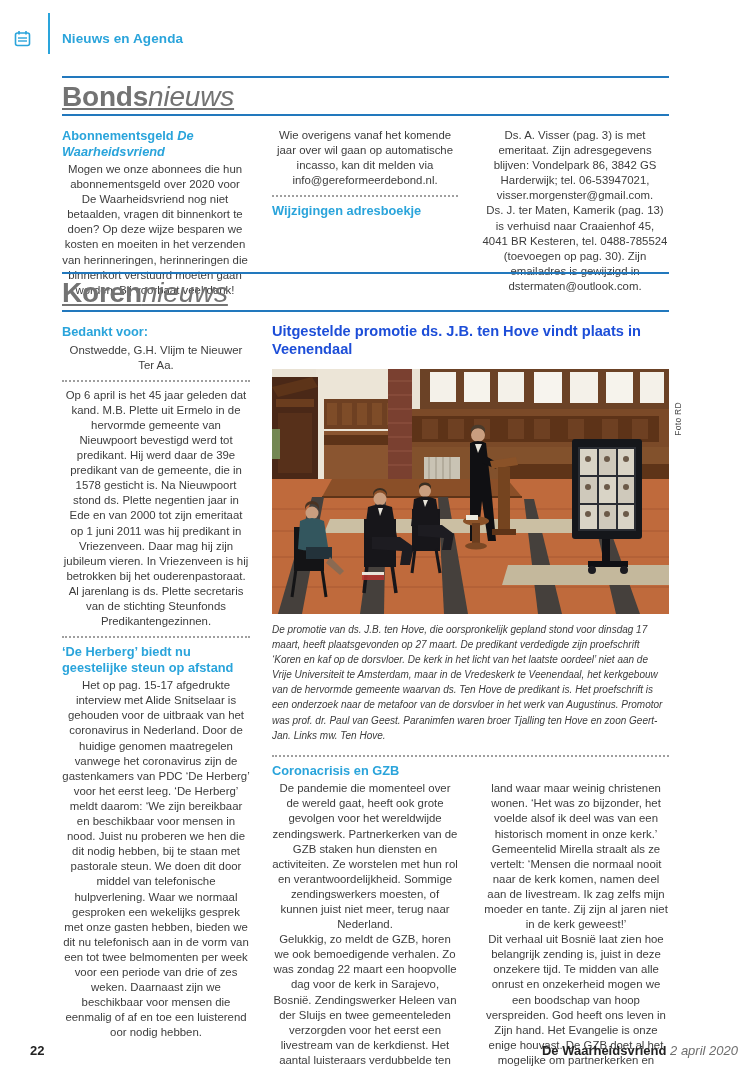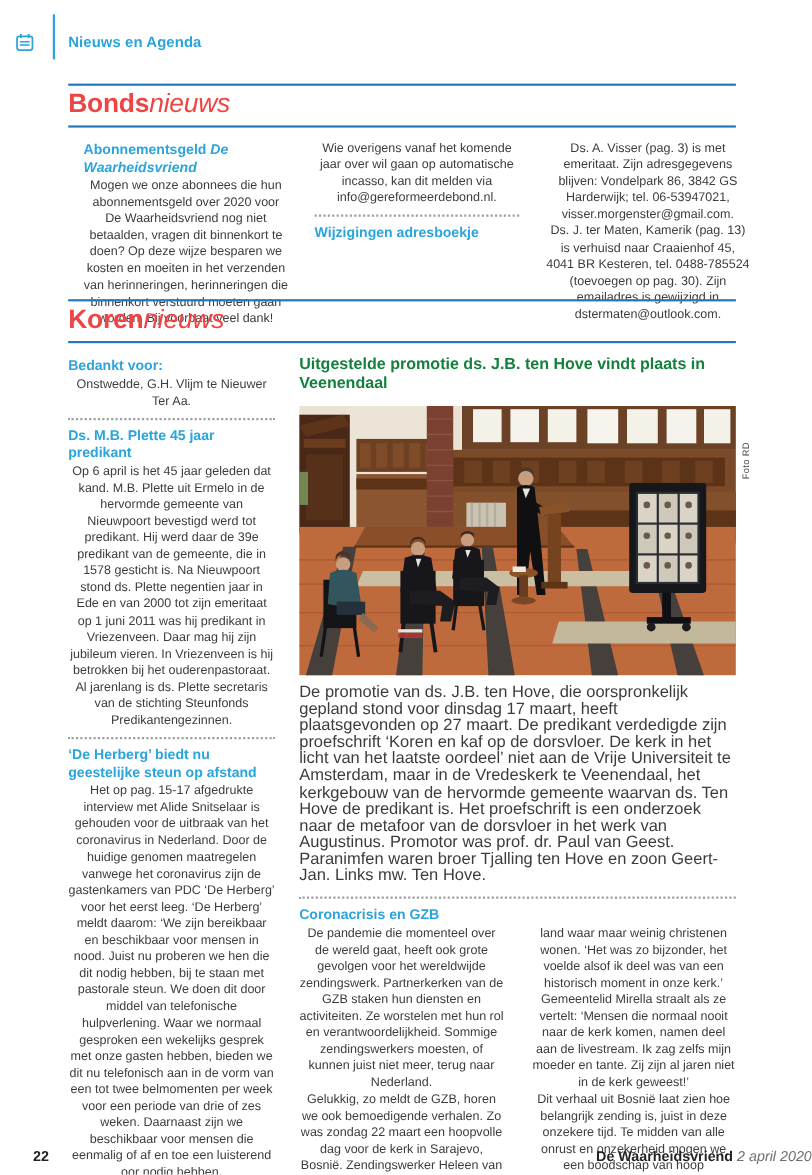--- a/index.html
+++ b/index.html
@@ -7,41 +7,41 @@
   body { font-family:"Liberation Sans","DejaVu Sans",sans-serif; color:#3c3c3c; }
   .page { position:relative; width:738px; height:1068px; background:#fff; overflow:hidden; margin:0 auto; }
 
   
   .hdr-icon { position:absolute; left:14px; top:30px; width:17px; height:17px; }
   .hdr-vline { position:absolute; left:48px; top:13px; width:2px; height:41px; background:#2aa4db; }
   .hdr-label { position:absolute; left:62px; top:31px; font-size:13.5px; font-weight:bold; color:#2aa4db; letter-spacing:.1px; }
 
   
   .rule { position:absolute; left:62px; width:607px; height:2px; background:#2278bd; }
-  .sec-title { position:absolute; left:62px; font-size:24px; color:#ef4444; letter-spacing:-.2px; }
+  .sec-title { position:absolute; left:62px; font-size:28px; color:#737373; letter-spacing:-.2px;text-decoration:underline; }
   .sec-title .b { font-weight:800; }
   .sec-title .i { font-style:italic; font-weight:500; }
 
   
   .colhead { color:#2aa4db; font-weight:bold; font-size:12.8px; line-height:15.5px; margin-bottom:3px; }
   .body-t { font-size:11.4px; line-height:15.1px; color:#3c3c3c; }
   .dotsep { height:2px; border-top:2px dotted #9f9f9f; margin:7px 0 6px 0; }
 
   
-  .bonds-row { position:absolute; left:62px; top:128px; width:607px; display:flex; gap:24px;margin-left:14px; }
+  .bonds-row { position:absolute; left:62px; top:128px; width:607px; display:flex; gap:24px; }
   .col-186 { width:186px; flex:0 0 186px; }
 
   
   .kerk-left { position:absolute; left:62px; top:324px; width:188px; }
   .kerk-right { position:absolute; left:272px; top:322px; width:397px; }
-  .headline { color:#15803d; font-weight:bold; font-size:14.6px; line-height:18px; }
+  .headline { color:#1d4ed8; font-weight:bold; font-size:14.6px; line-height:18px; }
   .photo-wrap { position:relative; margin-top:11px; width:397px; height:245px; }
   .photo-credit { position:absolute; left:401px; top:33px; font-size:8.5px; color:#4a4a4a;
                   writing-mode:vertical-rl; transform:rotate(180deg); letter-spacing:.3px; }
-  .caption { margin-top:8px; font-size:15px; line-height:15.1px; color:#3c3c3c; }
+  .caption { margin-top:8px; font-style:italic; font-size:10px; line-height:15.1px; color:#3c3c3c; }
   .gzb-cols { display:flex; gap:25px; }
 
   
   .pageno { position:absolute; left:30px; top:1043px; font-size:13px; font-weight:600; color:#222; }
   .footer-c { position:absolute; left:0; top:1043px; width:738px; text-align:right; font-size:13px; color:#222; }
   .footer-c .ft-b { font-weight:bold; }
   .footer-c .ft-d { font-style:italic; color:#6e6e6e; font-weight:normal; }
 
   p.cont { margin:0;text-align:center; }
 </style>
@@ -81,21 +81,20 @@
   </div>
 
   <div class="rule" style="top:272px"></div>
   <div class="sec-title" style="top:277px"><span class="b">Koren</span><span class="i">nieuws</span></div>
   <div class="rule" style="top:310px"></div>
 
   <div class="kerk-left">
     <div class="colhead">Bedankt voor:</div>
     <p class="body-t cont">Onstwedde, G.H. Vlijm te Nieuwer Ter Aa.</p>
     <div class="dotsep"></div>
-    <div class="colhead">Ds. M.B. Plette 45 jaar predikant</div>
     <p class="body-t cont">Op 6 april is het 45 jaar geleden dat kand. M.B. Plette uit Ermelo in de hervormde gemeente van Nieuwpoort bevestigd werd tot predikant. Hij werd daar de 39e predikant van de gemeente, die in 1578 gesticht is. Na Nieuwpoort stond ds. Plette negentien jaar in Ede en van 2000 tot zijn emeritaat op 1 juni 2011 was hij predikant in Vriezenveen. Daar mag hij zijn jubileum vieren. In Vriezenveen is hij betrokken bij het ouderenpastoraat. Al jarenlang is ds. Plette secretaris van de stichting Steunfonds Predikantengezinnen.</p>
     <div class="dotsep"></div>
     <div class="colhead">‘De Herberg’ biedt nu geestelijke steun op afstand</div>
     <p class="body-t cont">Het op pag. 15-17 afgedrukte interview met Alide Snitselaar is gehouden voor de uitbraak van het coronavirus in Nederland. Door de huidige genomen maatregelen vanwege het coronavirus zijn de gastenkamers van PDC ‘De Herberg’ voor het eerst leeg. ‘De Herberg’ meldt daarom: ‘We zijn bereikbaar en beschikbaar voor mensen in nood. Juist nu proberen we hen die dit nodig hebben, bij te staan met pastorale steun. We doen dit door middel van telefonische hulpverlening. Waar we normaal gesproken een wekelijks gesprek met onze gasten hebben, bieden we dit nu telefonisch aan in de vorm van een tot twee belmomenten per week voor een periode van drie of zes weken. Daarnaast zijn we beschikbaar voor mensen die eenmalig of af en toe een luisterend oor nodig hebben.</p>
 
   </div>
 
   <div class="kerk-right">
     <div class="headline">Uitgestelde promotie ds. J.B. ten Hove vindt plaats in Veenendaal</div>
 

